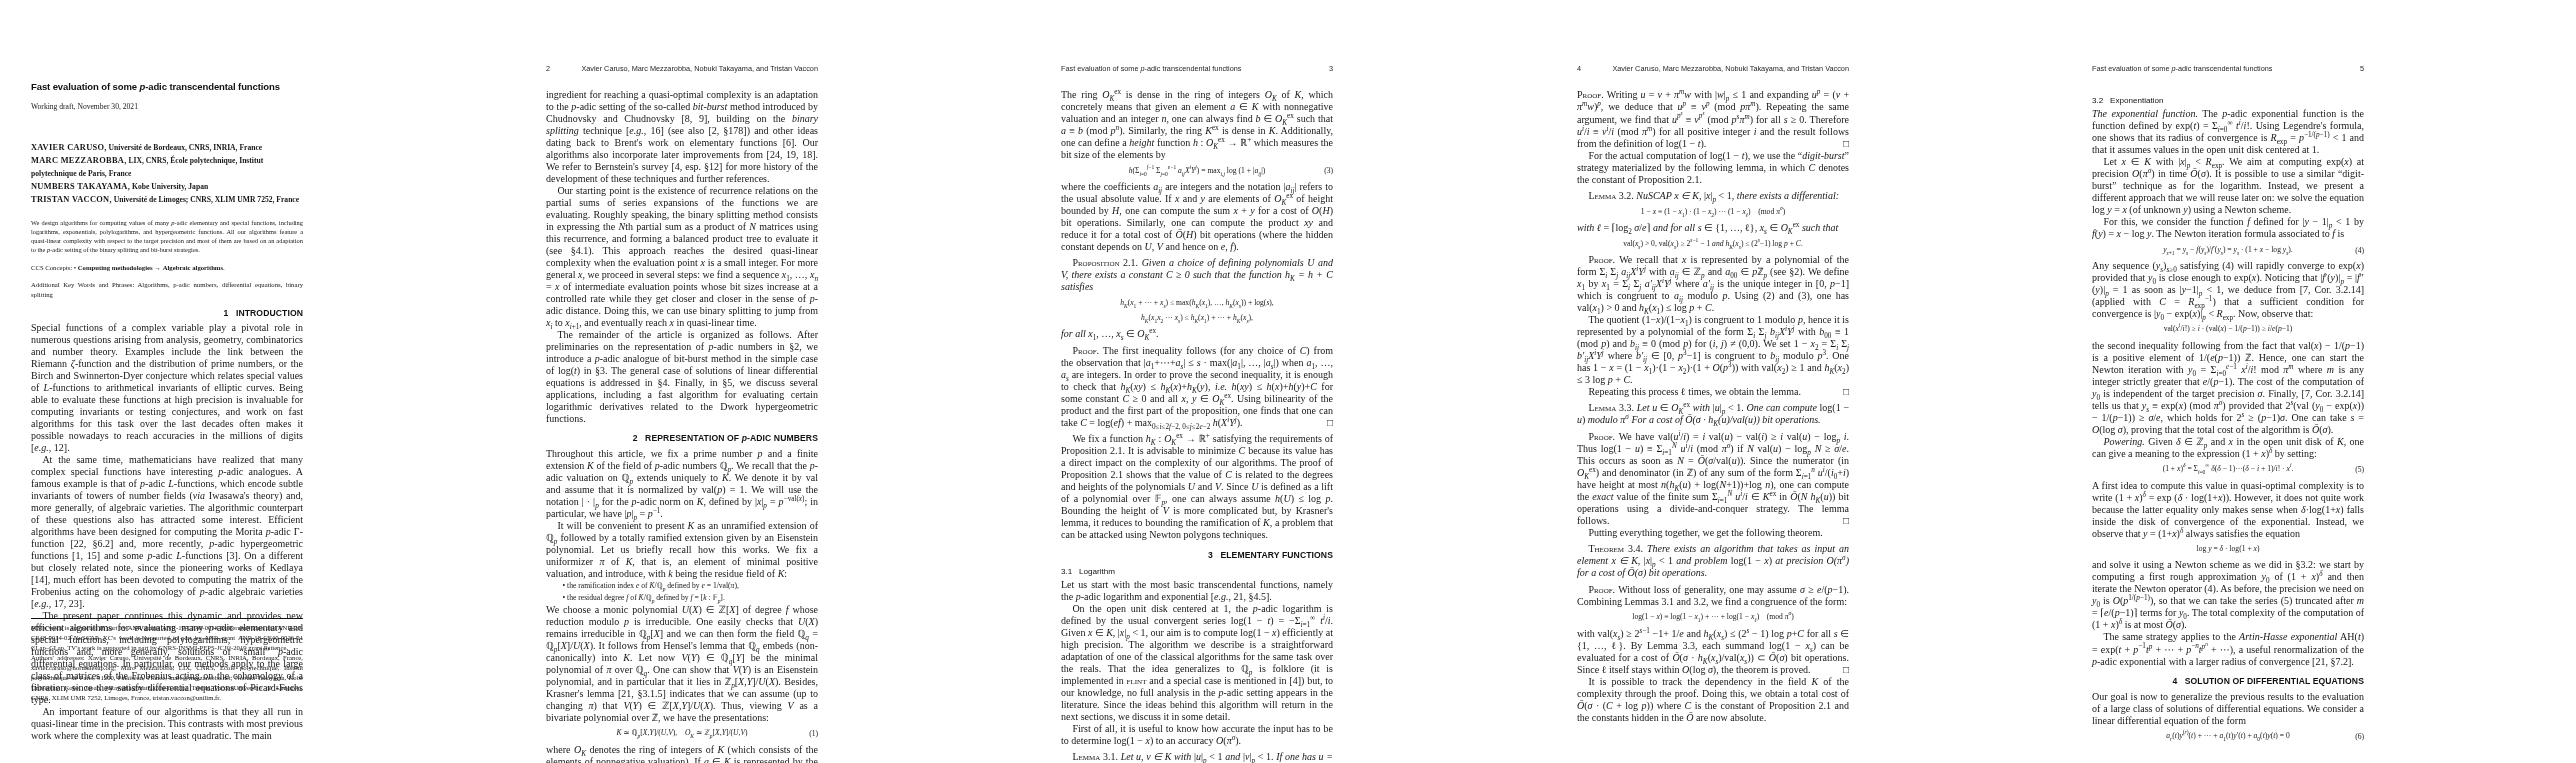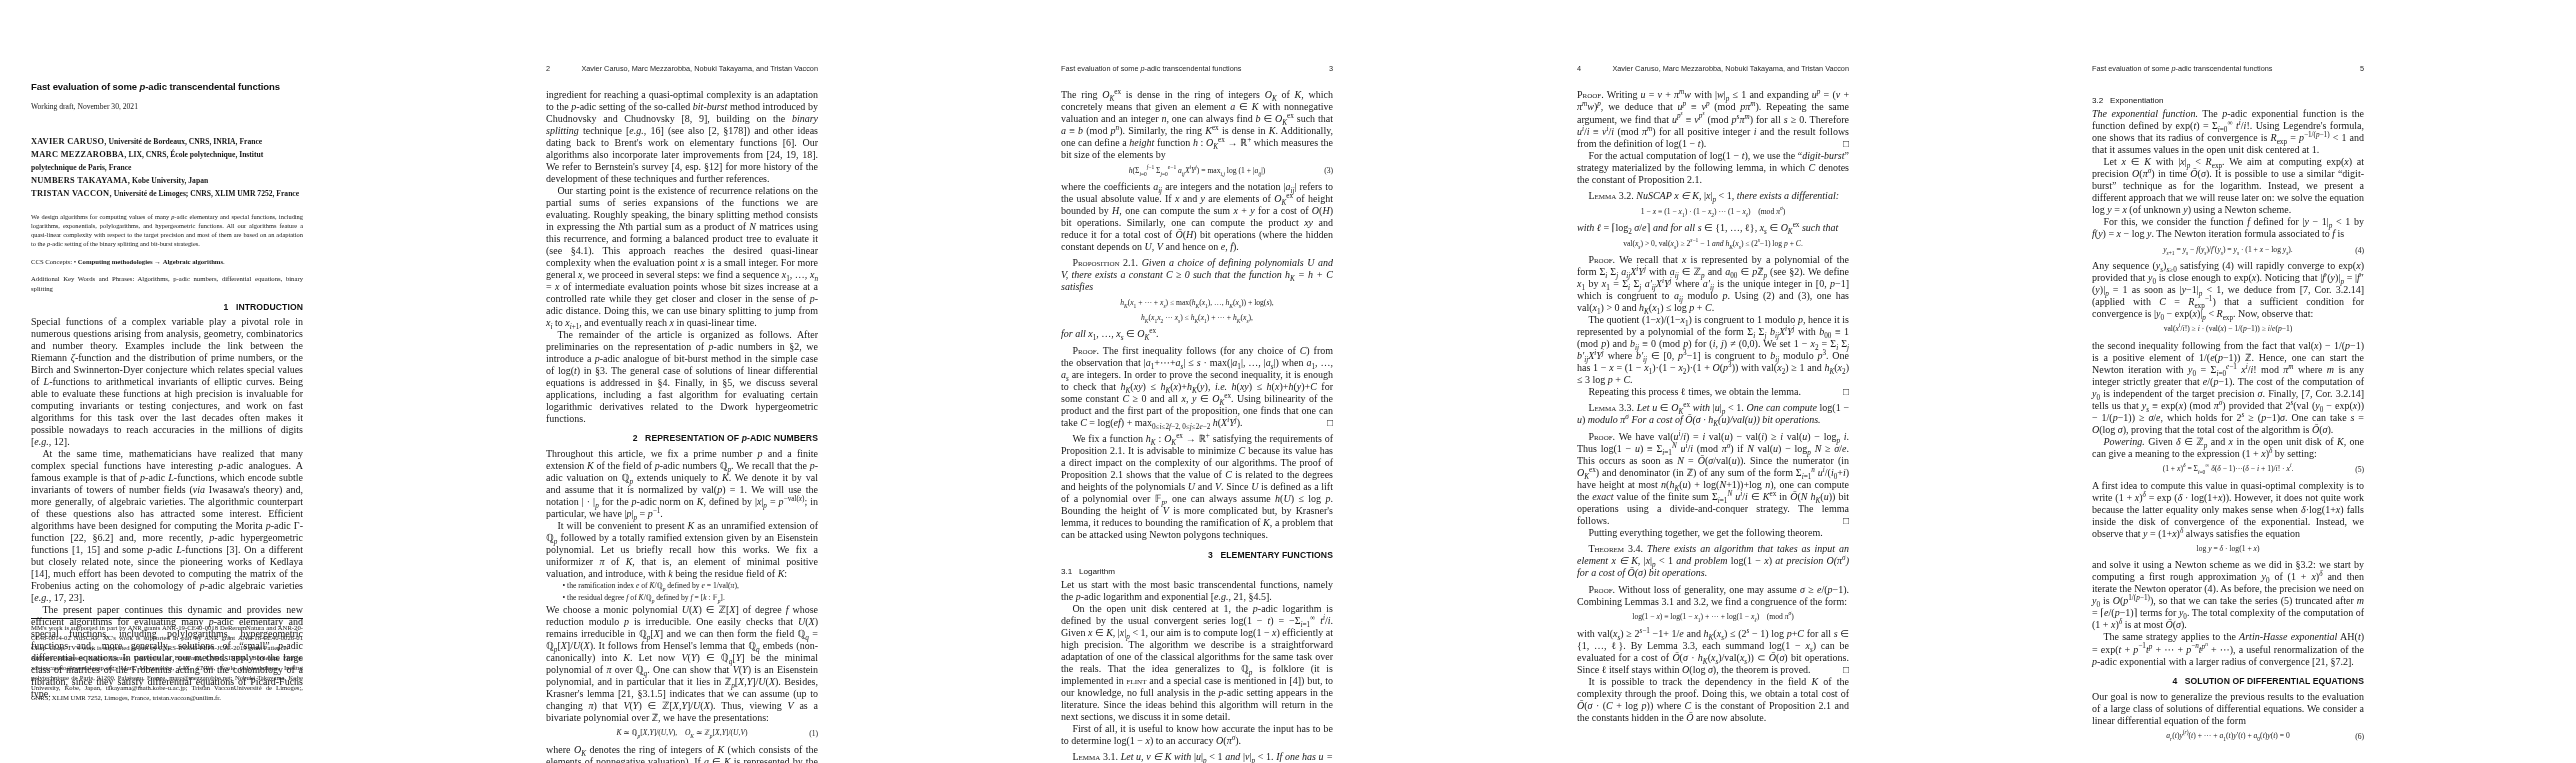--- a/index.html
+++ b/index.html
@@ -43,21 +43,21 @@
   .p.ind { text-indent:11.4px; }
   .p.thm { margin:4.5px 0; }
   .p.pf { margin-top:4.5px; }
   .li { font-size:7.6px; line-height:12px; padding-left:16.5px; text-align:justify; }
 
   .title {
     font-family:"Liberation Sans", sans-serif;
     font-weight:bold; font-size:9.5px; letter-spacing:-0.1px;
     white-space:nowrap; margin-bottom:10.2px; color:#101010;
   }
-  .date { font-size:7.6px; margin-bottom:24px; }
+  .date { font-size:7.6px; margin-bottom:30px; }
   .author { font-size:7.6px; line-height:13px;font-weight:bold; }
   .author nm { font-size:8.4px; letter-spacing:0.3px; }
   .abstract { margin-top:11.4px; font-size:6.4px; line-height:9.2px; text-align:justify; }
   .meta { margin-top:8.3px; font-size:6.7px; line-height:9.5px; text-align:justify; }
 
   .h1 {
     font-family:"Liberation Sans", sans-serif; font-weight:bold;
     font-size:8.6px; letter-spacing:0.1px; margin:8.3px 0 4.5px; color:#101010;text-align:right;
   }
   .h2 {
@@ -91,20 +91,21 @@
           <div class="author"><nm>MARC MEZZAROBBA,</nm> LIX, CNRS, École polytechnique, Institut polytechnique de Paris, France</div>
           <div class="author"><nm>NUMBERS TAKAYAMA,</nm> Kobe University, Japan</div>
           <div class="author"><nm>TRISTAN VACCON,</nm> Université de Limoges; CNRS, XLIM UMR 7252, France</div>
           <div class="abstract">We design algorithms for computing values of many <i>p</i>-adic elementary and special functions, including logarithms, exponentials, polylogarithms, and hypergeometric functions. All our algorithms feature a quasi-linear complexity with respect to the target precision and most of them are based on an adaptation to the <i>p</i>-adic setting of the binary splitting and bit-burst strategies.</div>
           <div class="meta">CCS Concepts: • <b>Computing methodologies</b> → <b>Algebraic algorithms</b>.</div>
           <div class="meta">Additional Key Words and Phrases: Algorithms, p-adic numbers, differential equations, binary splitting</div>
           <div class="h1">1&nbsp;&nbsp; INTRODUCTION</div>
           <div class="p">Special functions of a complex variable play a pivotal role in numerous questions arising from analysis, geometry, combinatorics and number theory. Examples include the link between the Riemann <i>ζ</i>-function and the distribution of prime numbers, or the Birch and Swinnerton-Dyer conjecture which relates special values of <i>L</i>-functions to arithmetical invariants of elliptic curves. Being able to evaluate these functions at high precision is invaluable for computing invariants or testing conjectures, and work on fast algorithms for this task over the last decades often makes it possible nowadays to reach accuracies in the millions of digits [<i>e.g.</i>, 12].</div>
           <div class="p ind">At the same time, mathematicians have realized that many complex special functions have interesting <i>p</i>-adic analogues. A famous example is that of <i>p</i>-adic <i>L</i>-functions, which encode subtle invariants of towers of number fields (<i>via</i> Iwasawa's theory) and, more generally, of algebraic varieties. The algorithmic counterpart of these questions also has attracted some interest. Efficient algorithms have been designed for computing the Morita <i>p</i>-adic Γ-function [22, §6.2] and, more recently, <i>p</i>-adic hypergeometric functions [1, 15] and some <i>p</i>-adic <i>L</i>-functions [3]. On a different but closely related note, since the pioneering works of Kedlaya [14], much effort has been devoted to computing the matrix of the Frobenius acting on the cohomology of <i>p</i>-adic algebraic varieties [<i>e.g.</i>, 17, 23].</div>
           <div class="p ind">The present paper continues this dynamic and provides new efficient algorithms for evaluating many <i>p</i>-adic elementary and special functions, including polylogarithms, hypergeometric functions and, more generally, solutions of “small” <i>p</i>-adic differential equations. In particular, our methods apply to the large class of matrices of the Frobenius acting on the cohomology of a fibration, since they satisfy differential equations of Picard-Fuchs type.</div>
+          <div class="p ind">An important feature of our algorithms is that they all run in quasi-linear time in the precision. This contrasts with most previous work where the complexity was at least quadratic. The main</div>
         </div>
         <div class="footnotes">
           <div class="fnrule"></div>
           <div class="fn">MM's work is supported in part by ANR grants ANR-19-CE40-0018 DeRerumNatura and ANR-20-CE48-0014-02 NuSCAP. XC's work is supported in part by ANR grant ANR-18-CE40-0026-01 CLap–CLap. TV's work is supported in part by CNRS-INSMI-PEPS-JCJC-2019 grant Patience.</div>
           <div class="fn">Authors' addresses: Xavier Caruso, Université de Bordeaux, CNRS, INRIA, Bordeaux, France, xavier.caruso@normalesup.org; Marc Mezzarobba, LIX, CNRS, École polytechnique, Institut polytechnique de Paris, 91200, Palaiseau, France, marc@mezzarobba.net; Nobuki Takayama, Kobe University, Kobe, Japan, takayama@math.kobe-u.ac.jp; Tristan VacconUniversité de Limoges;, CNRS, XLIM UMR 7252, Limoges, France, tristan.vaccon@unilim.fr.</div>
         </div>
       </div>
       <div class="page" style="left: 515px;">
         <div class="runhead">
           <span class="rh-l">2</span>

